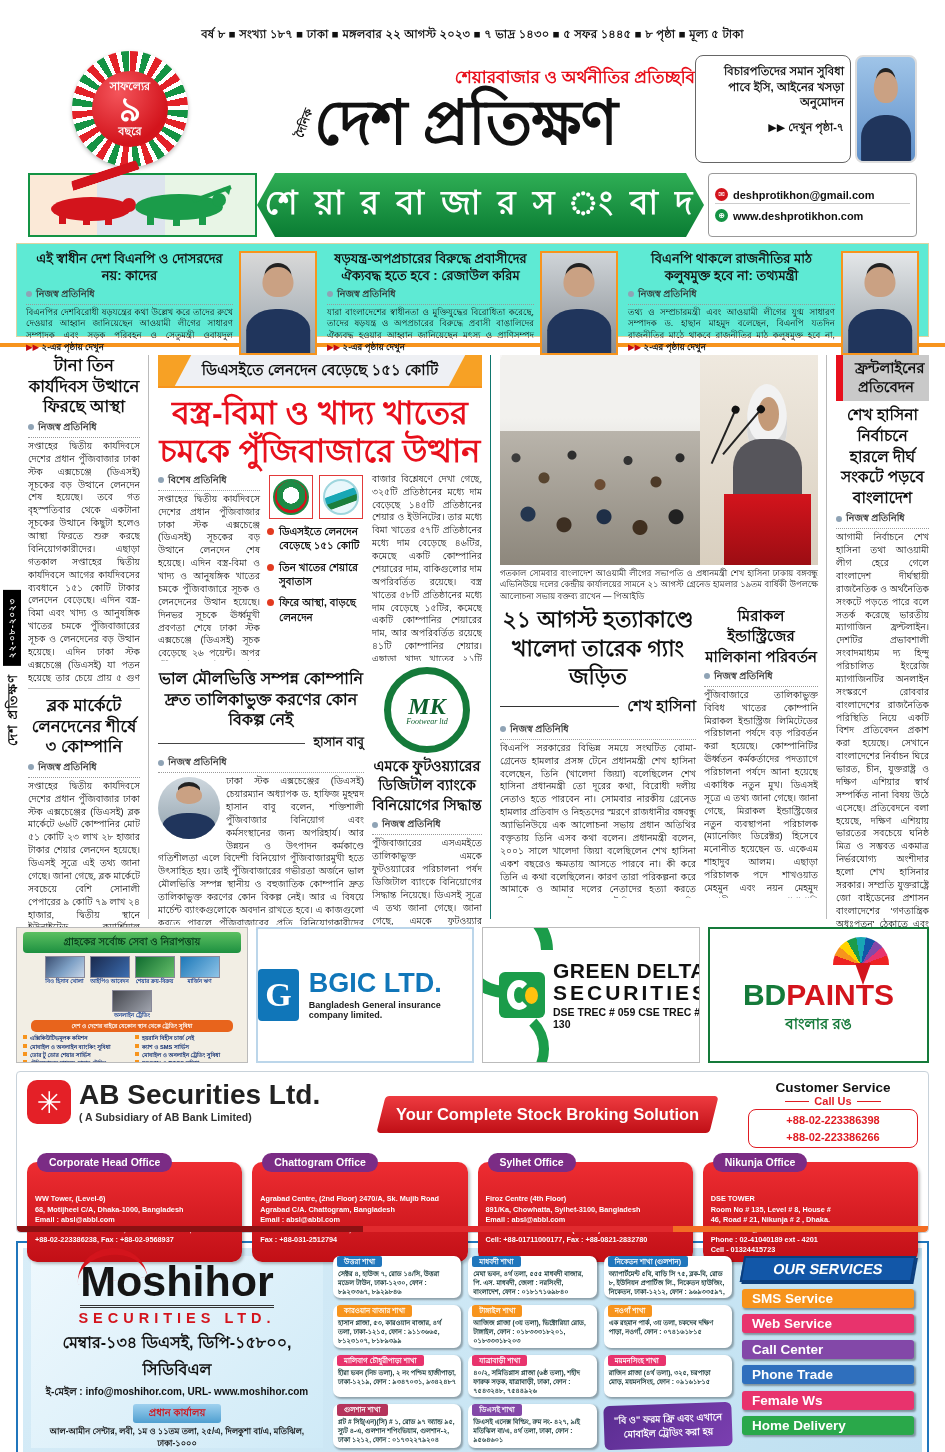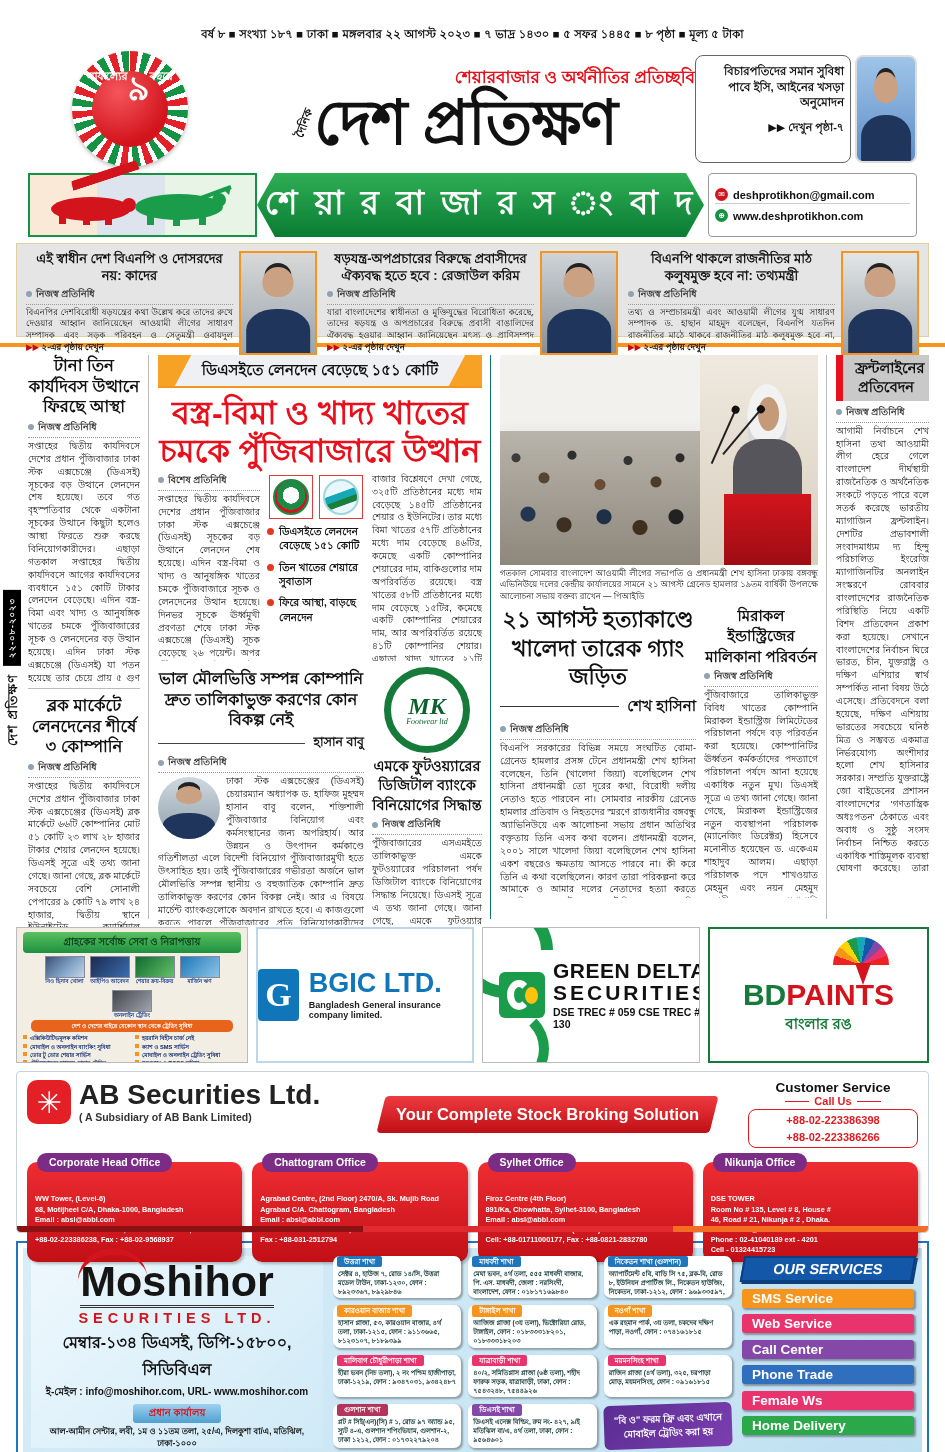--- a/index.html
+++ b/index.html
@@ -7,21 +7,21 @@
         font-family:"Liberation Sans","DejaVu Sans",sans-serif;color:#111;margin:0 auto;}
   
   .dateline{padding-top:26px;text-align:center;font-size:11.5px;font-weight:bold;letter-spacing:.2px;}
   
   .mast{display:flex;align-items:center;padding:2px 28px 0 40px;height:124px;}
   .badge{width:180px;display:flex;justify-content:center;position:relative;}
   .rosette{width:116px;height:116px;border-radius:50%;position:relative;
     background:repeating-conic-gradient(#e32128 0 8deg,#fff 8deg 13deg,#149344 13deg 21deg,#fff 21deg 26deg);
     display:flex;align-items:center;justify-content:center;box-shadow:0 2px 4px rgba(0,0,0,.25);}
   .rosette-inner{width:76px;height:76px;border-radius:50%;color:#fff;text-align:center;
-    background:radial-gradient(circle at 35% 28%,#f4555b,#d3141c 70%);display:flex;flex-direction:row;justify-content:center;line-height:1;}
+    background:radial-gradient(circle at 35% 28%,#f4555b,#d3141c 70%);display:flex;flex-direction:column;justify-content:center;line-height:1;}
   .rosette-top{font-size:11px;font-weight:bold;}
   .rosette-num{font-size:34px;font-weight:900;}
   .rosette-bot{font-size:11px;font-weight:bold;}
   .ribbon-tail{position:absolute;left:-6px;bottom:-14px;width:70px;height:26px;border-radius:50% 50% 50% 50%/100% 100% 0 0;
     border-bottom:10px solid #d3141c;transform:rotate(-18deg);}
   .mast-center{flex:1;text-align:right;min-width:0;}
   .tagline{color:var(--headline_red);font-weight:900;font-size:17px;margin-bottom:0px;}
   .title-row{display:flex;align-items:center;justify-content:center;gap:4px;line-height:1;}
   .daily{writing-mode:vertical-rl;transform:rotate(200deg);font-size:12px;font-weight:900;padding:1px 0;}
   .title{font-size:62px;font-weight:900;letter-spacing:-1px;white-space:nowrap;}
@@ -46,21 +46,21 @@
     display:flex;align-items:center;justify-content:center;letter-spacing:4px;white-space:nowrap;
     clip-path:polygon(0 50%,18px 0,calc(100% - 18px) 0,100% 50%,calc(100% - 18px) 100%,18px 100%);}
   .banner-contact{width:195px;border:1.5px solid #999;border-radius:4px;margin-left:4px;display:flex;flex-direction:column;
     justify-content:center;gap:3px;padding:2px 6px;font-size:11px;font-weight:bold;}
   .contact-line{display:flex;align-items:center;gap:5px;border-bottom:1px solid #ccc;padding:2px 0;}
   .contact-line:last-child{border-bottom:none;}
   .cicon{width:13px;height:13px;border-radius:50%;display:inline-flex;align-items:center;justify-content:center;
     color:#fff;font-size:8px;flex:0 0 13px;}
   .cicon.mail{background:#d3141c;} .cicon.web{background:#149344;}
   
-  .teasers{margin:6px 16px 0;background:#e5e5e5;border:1px solid #ded3a0;display:flex;gap:10px;padding:7px 9px;height:94px;box-sizing:border-box;}
+  .teasers{margin:6px 16px 0;background:#5eead4;border:1px solid #ded3a0;display:flex;gap:10px;padding:7px 9px;height:94px;box-sizing:border-box;}
   .teaser{flex:1;display:flex;gap:6px;min-width:0;}
   .teaser-text{flex:1;min-width:0;}
   .teaser-h{font-size:13px;font-weight:900;text-align:center;line-height:1.3;margin:0 0 2px;}
   .byline{font-size:9.5px;font-weight:bold;color:#333;display:flex;align-items:center;gap:4px;
     border-bottom:1px dotted #999;padding-bottom:2px;margin-bottom:2px;}
   .byline::before{content:"";width:6px;height:6px;border-radius:50%;background:#8fa3b5;display:inline-block;}
   .teaser-b{font-size:8.6px;text-align:justify;line-height:1.35;}
   .more{font-weight:900;font-size:8.6px;white-space:nowrap;}
   .more .ar{color:#c40a10;}
   .tphoto{width:74px;height:100px;border:2px solid #f7941d;background:linear-gradient(180deg,#d8d8d8,#9aa5ad);position:relative;overflow:hidden;flex:0 0 74px;}
@@ -434,20 +434,21 @@
         <div class="miracle">
           <h2 class="mir-h">মিরাকল ইন্ডাস্ট্রিজের মালিকানা পরিবর্তন</h2>
           <div class="byline">নিজস্ব প্রতিনিধি</div>
           <div class="body clamp" style="height:224px;">পুঁজিবাজারে তালিকাভুক্ত বিবিধ খাতের কোম্পানি মিরাকল ইন্ডাস্ট্রিজ লিমিটেডের পরিচালনা পর্ষদে বড় পরিবর্তন করা হয়েছে। কোম্পানিটির ঊর্ধ্বতন কর্মকর্তাদের পদত্যাগে পরিচালনা পর্ষদে আনা হয়েছে একাধিক নতুন মুখ। ডিএসই সূত্রে এ তথ্য জানা গেছে। জানা গেছে, মিরাকল ইন্ডাস্ট্রিজের নতুন ব্যবস্থাপনা পরিচালক (ম্যানেজিং ডিরেক্টর) হিসেবে মনোনীত হয়েছেন ড. একেএম শাহাদুব আলম। এছাড়া পরিচালক পদে শাখওয়াত মেহমুন এবং নয়ন মেহমুদ মনোনীত হয়েছেন। পাশাপাশি কোম্পানি সচিব পদে দেওয়ান জাহিবুল ইসলামের স্থলে নিয়োগ পেয়েছেন ওমর ফারুক। এর আগে, মিরাকল ইন্ডাস্ট্রিজের ব্যবস্থাপনা পরিচালক পদে রফিকুল মোর্শেদ, সিইও পদে ড. লতিফা বিনতে লুৎফর, পরিচালক পদে ওয়াহিদুজ্জামান চৌধুরী এবং আসাদুর রহমান মির্জা তাদের দায়িত্বরত অবস্থান থেকে পদত্যাগ করেন।</div>
         </div>
       </div>
     </div>
 
     <div class="colD">
       <div class="front-label">ফ্রন্টলাইনের প্রতিবেদন</div>
+      <h2 class="front-h">শেখ হাসিনা নির্বাচনে হারলে দীর্ঘ সংকটে পড়বে বাংলাদেশ</h2>
       <div class="byline">নিজস্ব প্রতিনিধি</div>
       <div class="body clamp" style="height:448px;"><span>আগামী নির্বাচনে শেখ হাসিনা তথা আওয়ামী লীগ হেরে গেলে বাংলাদেশ দীর্ঘস্থায়ী রাজনৈতিক ও অর্থনৈতিক সংকটে পড়তে পারে বলে সতর্ক করেছে ভারতীয় ম্যাগাজিন ফ্রন্টলাইন। দেশটির প্রভাবশালী সংবাদমাধ্যম দ্য হিন্দু পরিচালিত ইংরেজি ম্যাগাজিনটির অনলাইন সংস্করণে রোববার বাংলাদেশের রাজনৈতিক পরিস্থিতি নিয়ে একটি বিশদ প্রতিবেদন প্রকাশ করা হয়েছে। সেখানে বাংলাদেশের নির্বাচন ঘিরে ভারত, চীন, যুক্তরাষ্ট্র ও দক্ষিণ এশিয়ার স্বার্থ সম্পর্কিত নানা বিষয় উঠে এসেছে। প্রতিবেদনে বলা হয়েছে, দক্ষিণ এশিয়ায় ভারতের সবচেয়ে ঘনিষ্ঠ মিত্র ও সম্ভবত একমাত্র নির্ভরযোগ্য অংশীদার হলো শেখ হাসিনার সরকার। সম্প্রতি যুক্তরাষ্ট্রে জো বাইডেনের প্রশাসন বাংলাদেশের 'গণতান্ত্রিক অধঃপতন' ঠেকাতে এবং অবাধ ও সুষ্ঠু সংসদ নির্বাচন নিশ্চিত করতে একাধিক শাস্তিমূলক ব্যবস্থা ঘোষণা করেছে। তারা র্যাবের সাবেক ও বর্তমান বেশ কয়েকজন কর্মকর্তার ওপর নিষেধাজ্ঞা আরোপ করেছে। নির্বাচনে কারসাজিতে জড়িতদের বিরুদ্ধে ভিসা নিষেধাজ্ঞার হুমকিও দিয়েছে ওয়াশিংটন। যদিও শেখ হাসিনা বরাবরই দাবি করেছেন, বাংলাদেশে সব নির্বাচনই অবাধ ও সুষ্ঠু হয়েছে। তবু যুক্তরাষ্ট্র ও ইউরোপীয় দেশগুলো রাজনৈতিক সমর্থক, কর্মকর্তা ও সরকারি সংস্থাগুলোর লাগাম টেনে ধরতে এবং সব রাজনৈতিক দলকে নির্ভয়ে নির্বাচনে অংশগ্রহণের সুযোগ করে দিতে তার ওপর চাপ দিচ্ছে। প্রায় এক দশক ধরে ভারতের প্রধানমন্ত্রী নরেন্দ্র মোদী এবং শেখ হাসিনা শক্তিশালী বিশ্বাস ও আস্থার সম্পর্ক গড়ে তুলেছেন। ভারত-</span>
         
       </div>
     </div>
   </div>
 
   <div class="vstrip">
     <div class="vdate">২২-০৮-২০২৩</div>
     <div class="vname">দেশ প্রতিক্ষণ</div>

